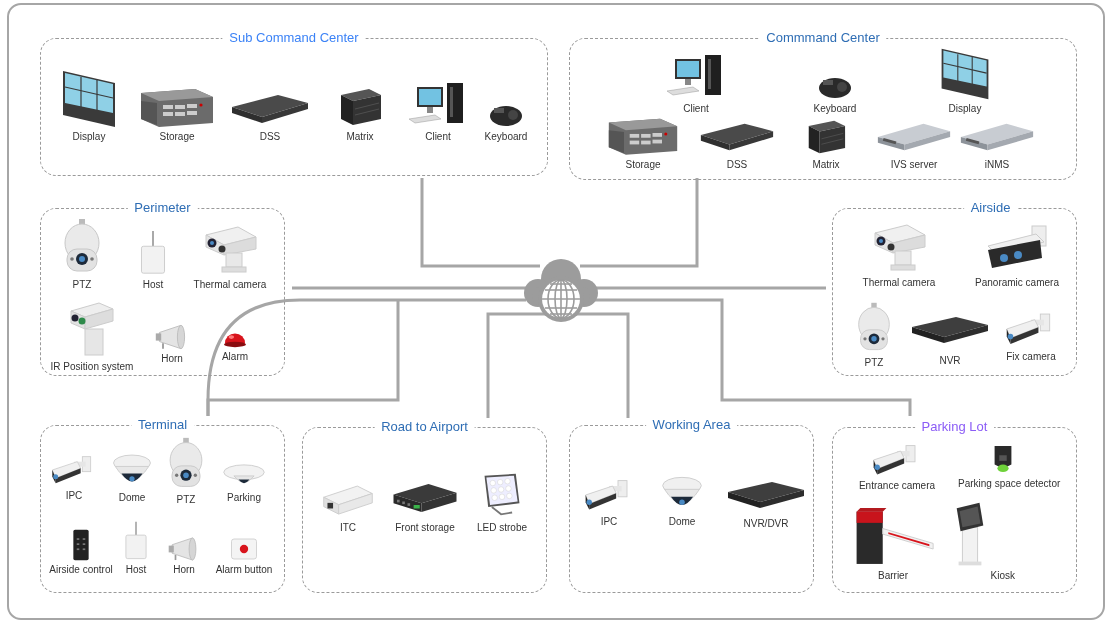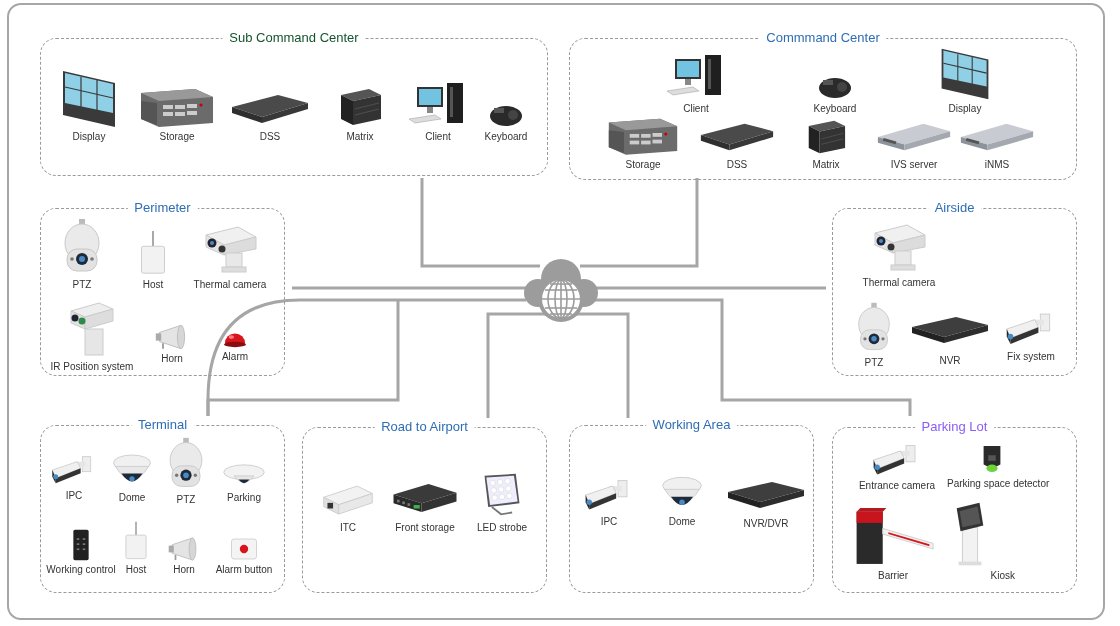--- a/index.html
+++ b/index.html
@@ -260,21 +260,21 @@
         <g fill="#3bb34a">
           <rect x="9" y="6" width="4" height="2"></rect>
           <rect x="12" y="24" width="6" height="2"></rect>
           <rect x="14" y="44" width="6" height="2"></rect>
         </g>
       </symbol>
   </defs>
 </svg>
 
 <div class="grp" style="left:40px;top:38px;width:508px;height:138px;">
-  <span class="grp-title" style="color: #14532d;">Sub Command Center</span>
+  <span class="grp-title" style="color: #3b82f6;">Sub Command Center</span>
   <div class="dev" style="left:48px;top:30px;">
       <svg class="ic" width="60" height="60">
         <use href="#s-wall"></use>
       </svg>
       <span class="lbl">Display</span>
     </div>
   <div class="dev" style="left:136px;top:40px;">
       <svg class="ic" width="80" height="50">
         <use href="#s-storage"></use>
       </svg>
@@ -392,44 +392,50 @@
     </div>
   <div class="dev" style="left:194px;top:118px;">
       <svg class="ic" width="28" height="22">
         <use href="#s-alarm"></use>
       </svg>
       <span class="lbl">Alarm</span>
     </div>
 </div>
 
 <div class="grp" style="left:832px;top:208px;width:245px;height:168px;">
-  <span class="grp-title" style="color: rgb(46, 109, 180);">Airside</span>
+  <span class="grp-title" style="color: rgb(46, 109, 180); margin-left: 36px;">Airside</span>
   <div class="dev" style="left:66px;top:10px;">
       <svg class="ic" width="60" height="56">
         <use href="#s-thermal"></use>
       </svg>
       <span class="lbl">Thermal camera</span>
     </div>
+  <div class="dev" style="left:184px;top:14px;">
+      <svg class="ic" width="70" height="52">
+        <use href="#s-panoramic"></use>
+      </svg>
+      <span class="lbl">Panoramic camera</span>
+    </div>
   <div class="dev" style="left:41px;top:92px;">
       <svg class="ic" width="36" height="54">
         <use href="#s-ptz"></use>
       </svg>
       <span class="lbl">PTZ</span>
     </div>
   <div class="dev" style="left:117px;top:100px;">
       <svg class="ic" width="80" height="44">
         <use href="#s-nvr"></use>
       </svg>
       <span class="lbl">NVR</span>
     </div>
   <div class="dev" style="left:198px;top:100px;">
       <svg class="ic" width="56" height="40">
         <use href="#s-bullet"></use>
       </svg>
-      <span class="lbl">Fix system</span>
+      <span class="lbl">Fix camera</span>
     </div>
 </div>
 
 <div class="grp" style="left:40px;top:425px;width:245px;height:168px;">
   <span class="grp-title" style="color: rgb(46, 109, 180);">Terminal</span>
   <div class="dev" style="left:33px;top:26px;">
       <svg class="ic" width="50" height="36">
         <use href="#s-bullet"></use>
       </svg>
       <span class="lbl">IPC</span>
@@ -449,21 +455,21 @@
   <div class="dev" style="left:203px;top:34px;">
       <svg class="ic" width="46" height="30">
         <use href="#s-fisheye"></use>
       </svg>
       <span class="lbl">Parking</span>
     </div>
   <div class="dev" style="left:40px;top:102px;">
       <svg class="ic" width="22" height="34">
         <use href="#s-access"></use>
       </svg>
-      <span class="lbl">Working control</span>
+      <span class="lbl">Airside control</span>
     </div>
   <div class="dev" style="left:95px;top:94px;">
       <svg class="ic" width="28" height="42">
         <use href="#s-host"></use>
       </svg>
       <span class="lbl">Host</span>
     </div>
   <div class="dev" style="left:143px;top:110px;">
       <svg class="ic" width="34" height="26">
         <use href="#s-horn"></use>
@@ -523,21 +529,21 @@
 </div>
 
 <div class="grp" style="left:832px;top:427px;width:245px;height:166px;">
   <span class="grp-title" style="color: #8b5cf6;">Parking Lot</span>
   <div class="dev" style="left:64px;top:14px;">
       <svg class="ic" width="54" height="36">
         <use href="#s-bullet"></use>
       </svg>
       <span class="lbl">Entrance camera</span>
     </div>
-  <div class="dev" style="left:159px;top:14px;">
+  <div class="dev" style="left:170px;top:14px;">
       <svg class="ic" width="28" height="34">
         <use href="#s-detector"></use>
       </svg>
       <span class="lbl">Parking space detector</span>
     </div>
   <div class="dev" style="left:60px;top:74px;">
       <svg class="ic" width="84" height="66">
         <use href="#s-barrier"></use>
       </svg>
       <span class="lbl">Barrier</span>

